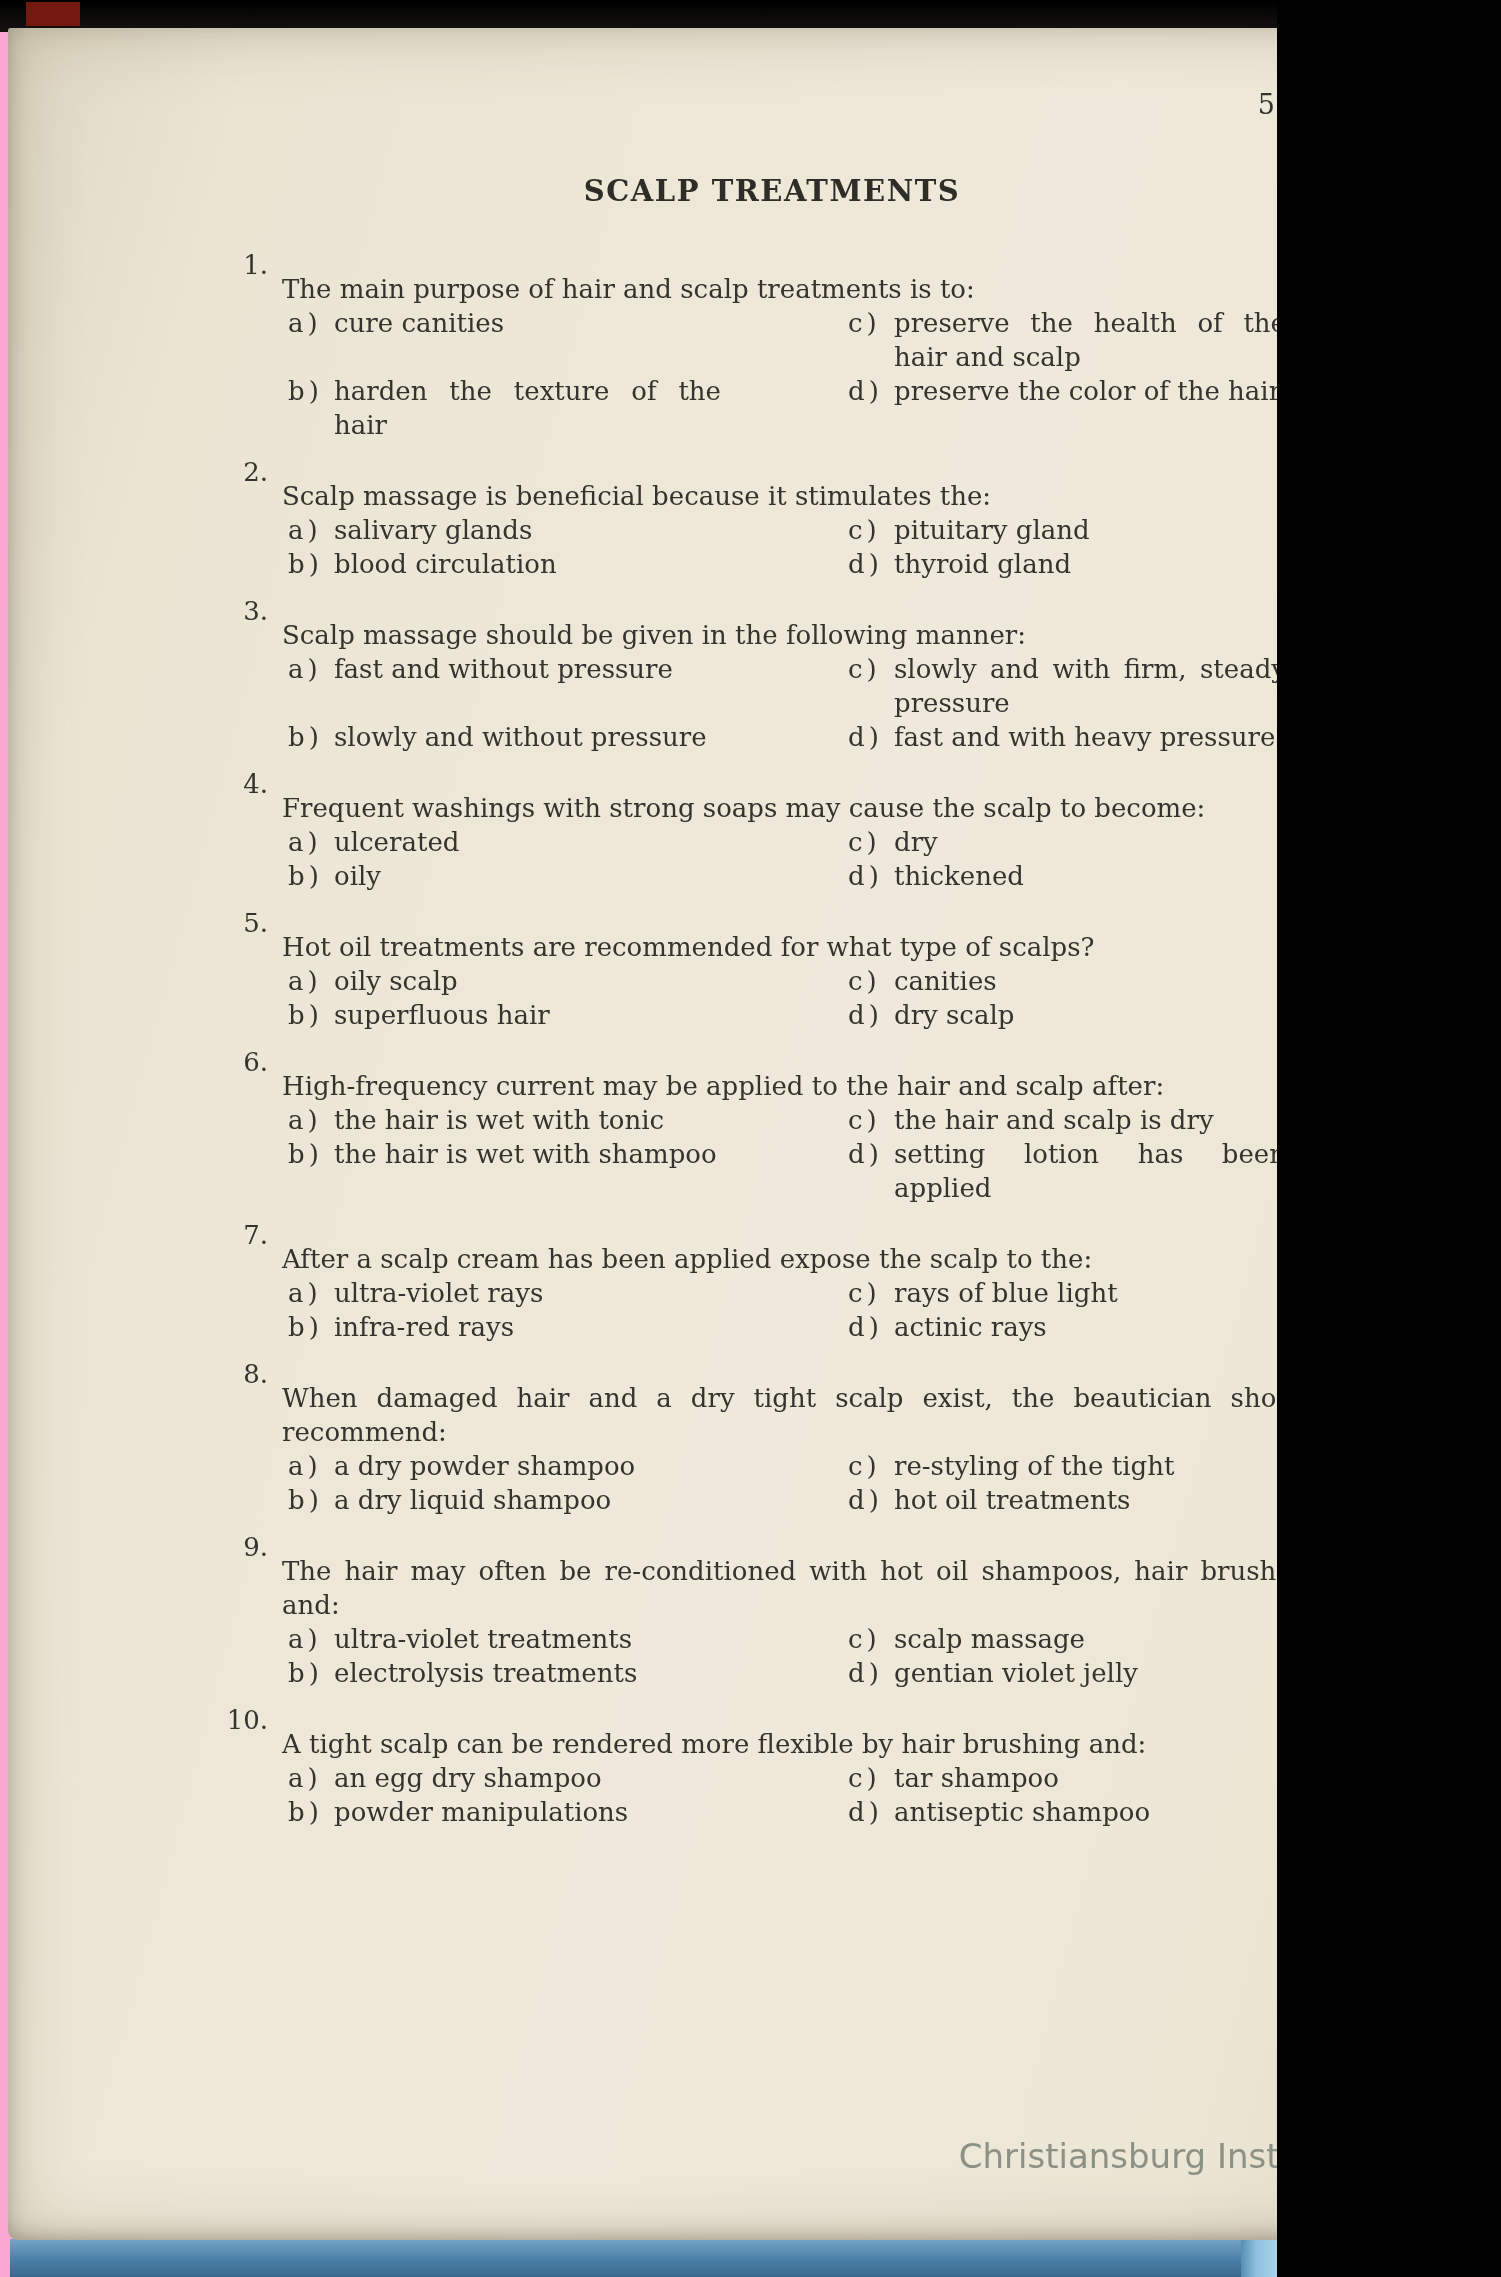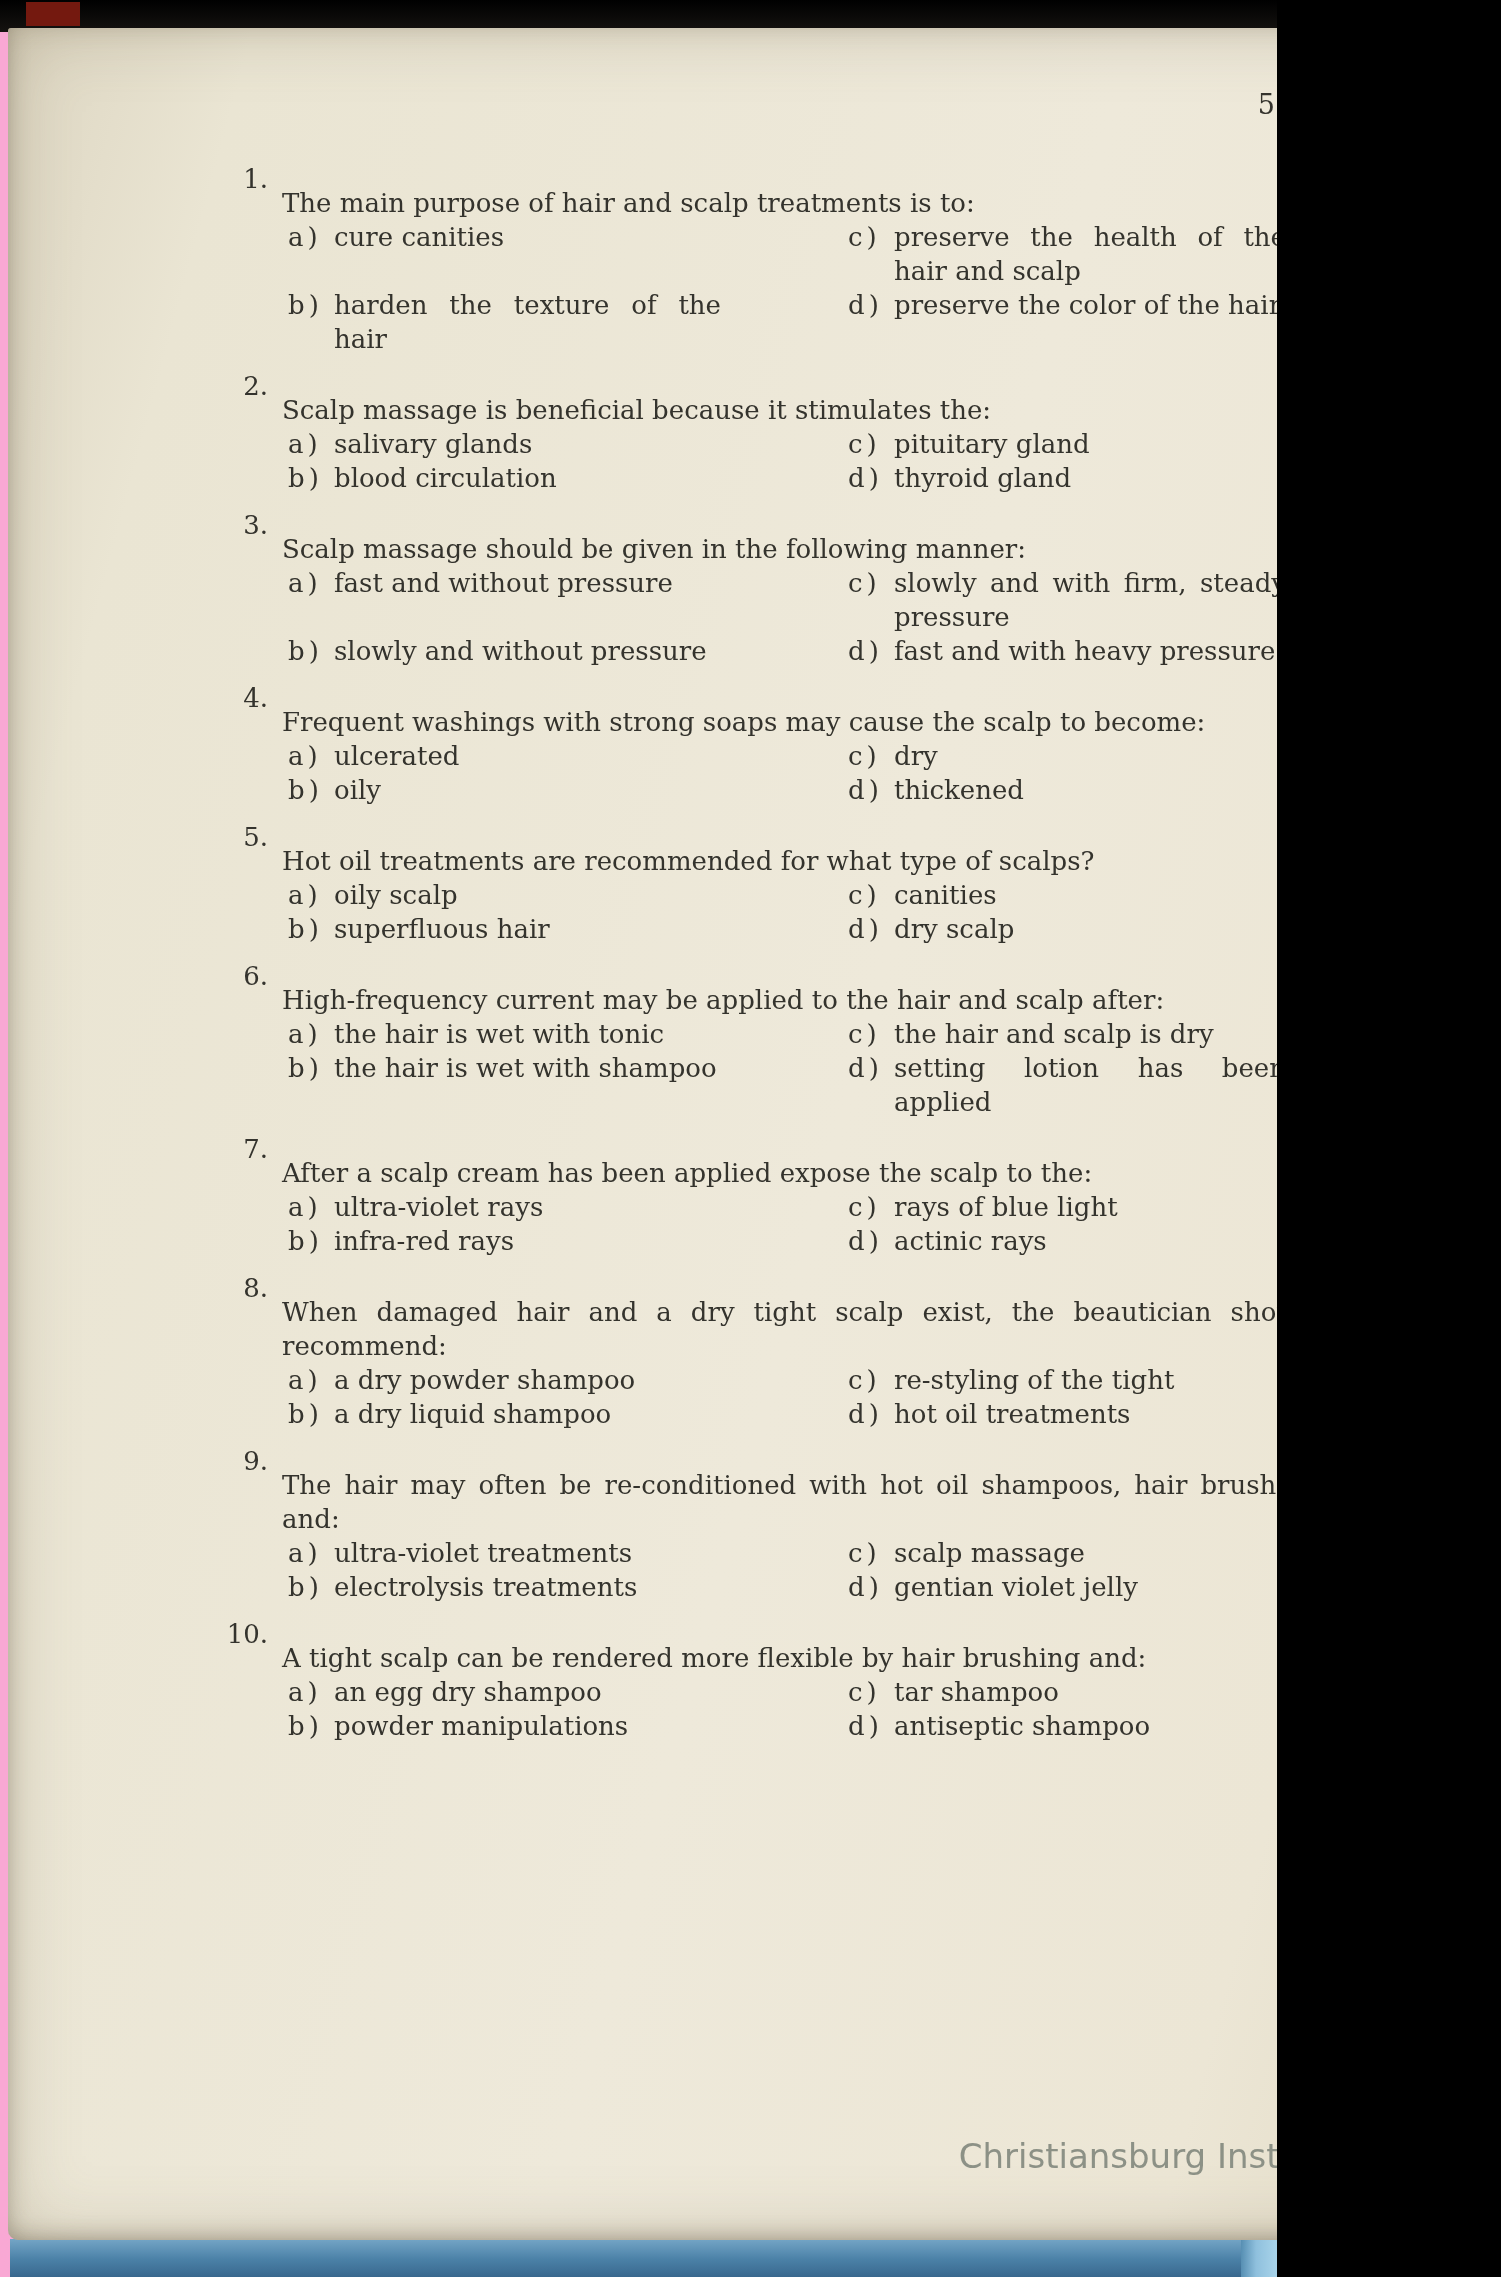--- a/index.html
+++ b/index.html
@@ -104,20 +104,21 @@
 
 <div class="screen">
   <div class="top-band"></div>
   <div class="red-sticker"></div>
   <div class="right-book-edge"></div>
   <div class="bottom-book-edge"></div>
 
   <div class="paper">
     <div class="content">
       <div class="page-number">55</div>
+      <div class="page-title">SCALP TREATMENTS</div>
       <div class="questions">
           <div class="question">
             <div class="q-head">
               <span class="q-num">1.</span>
               <span class="q-text">The main purpose of hair and scalp treatments is to:</span>
             </div>
             <div class="q-options">
               <div class="option">
                 <span class="opt-letter">a)</span>
                 <span class="opt-text">cure canities</span>

